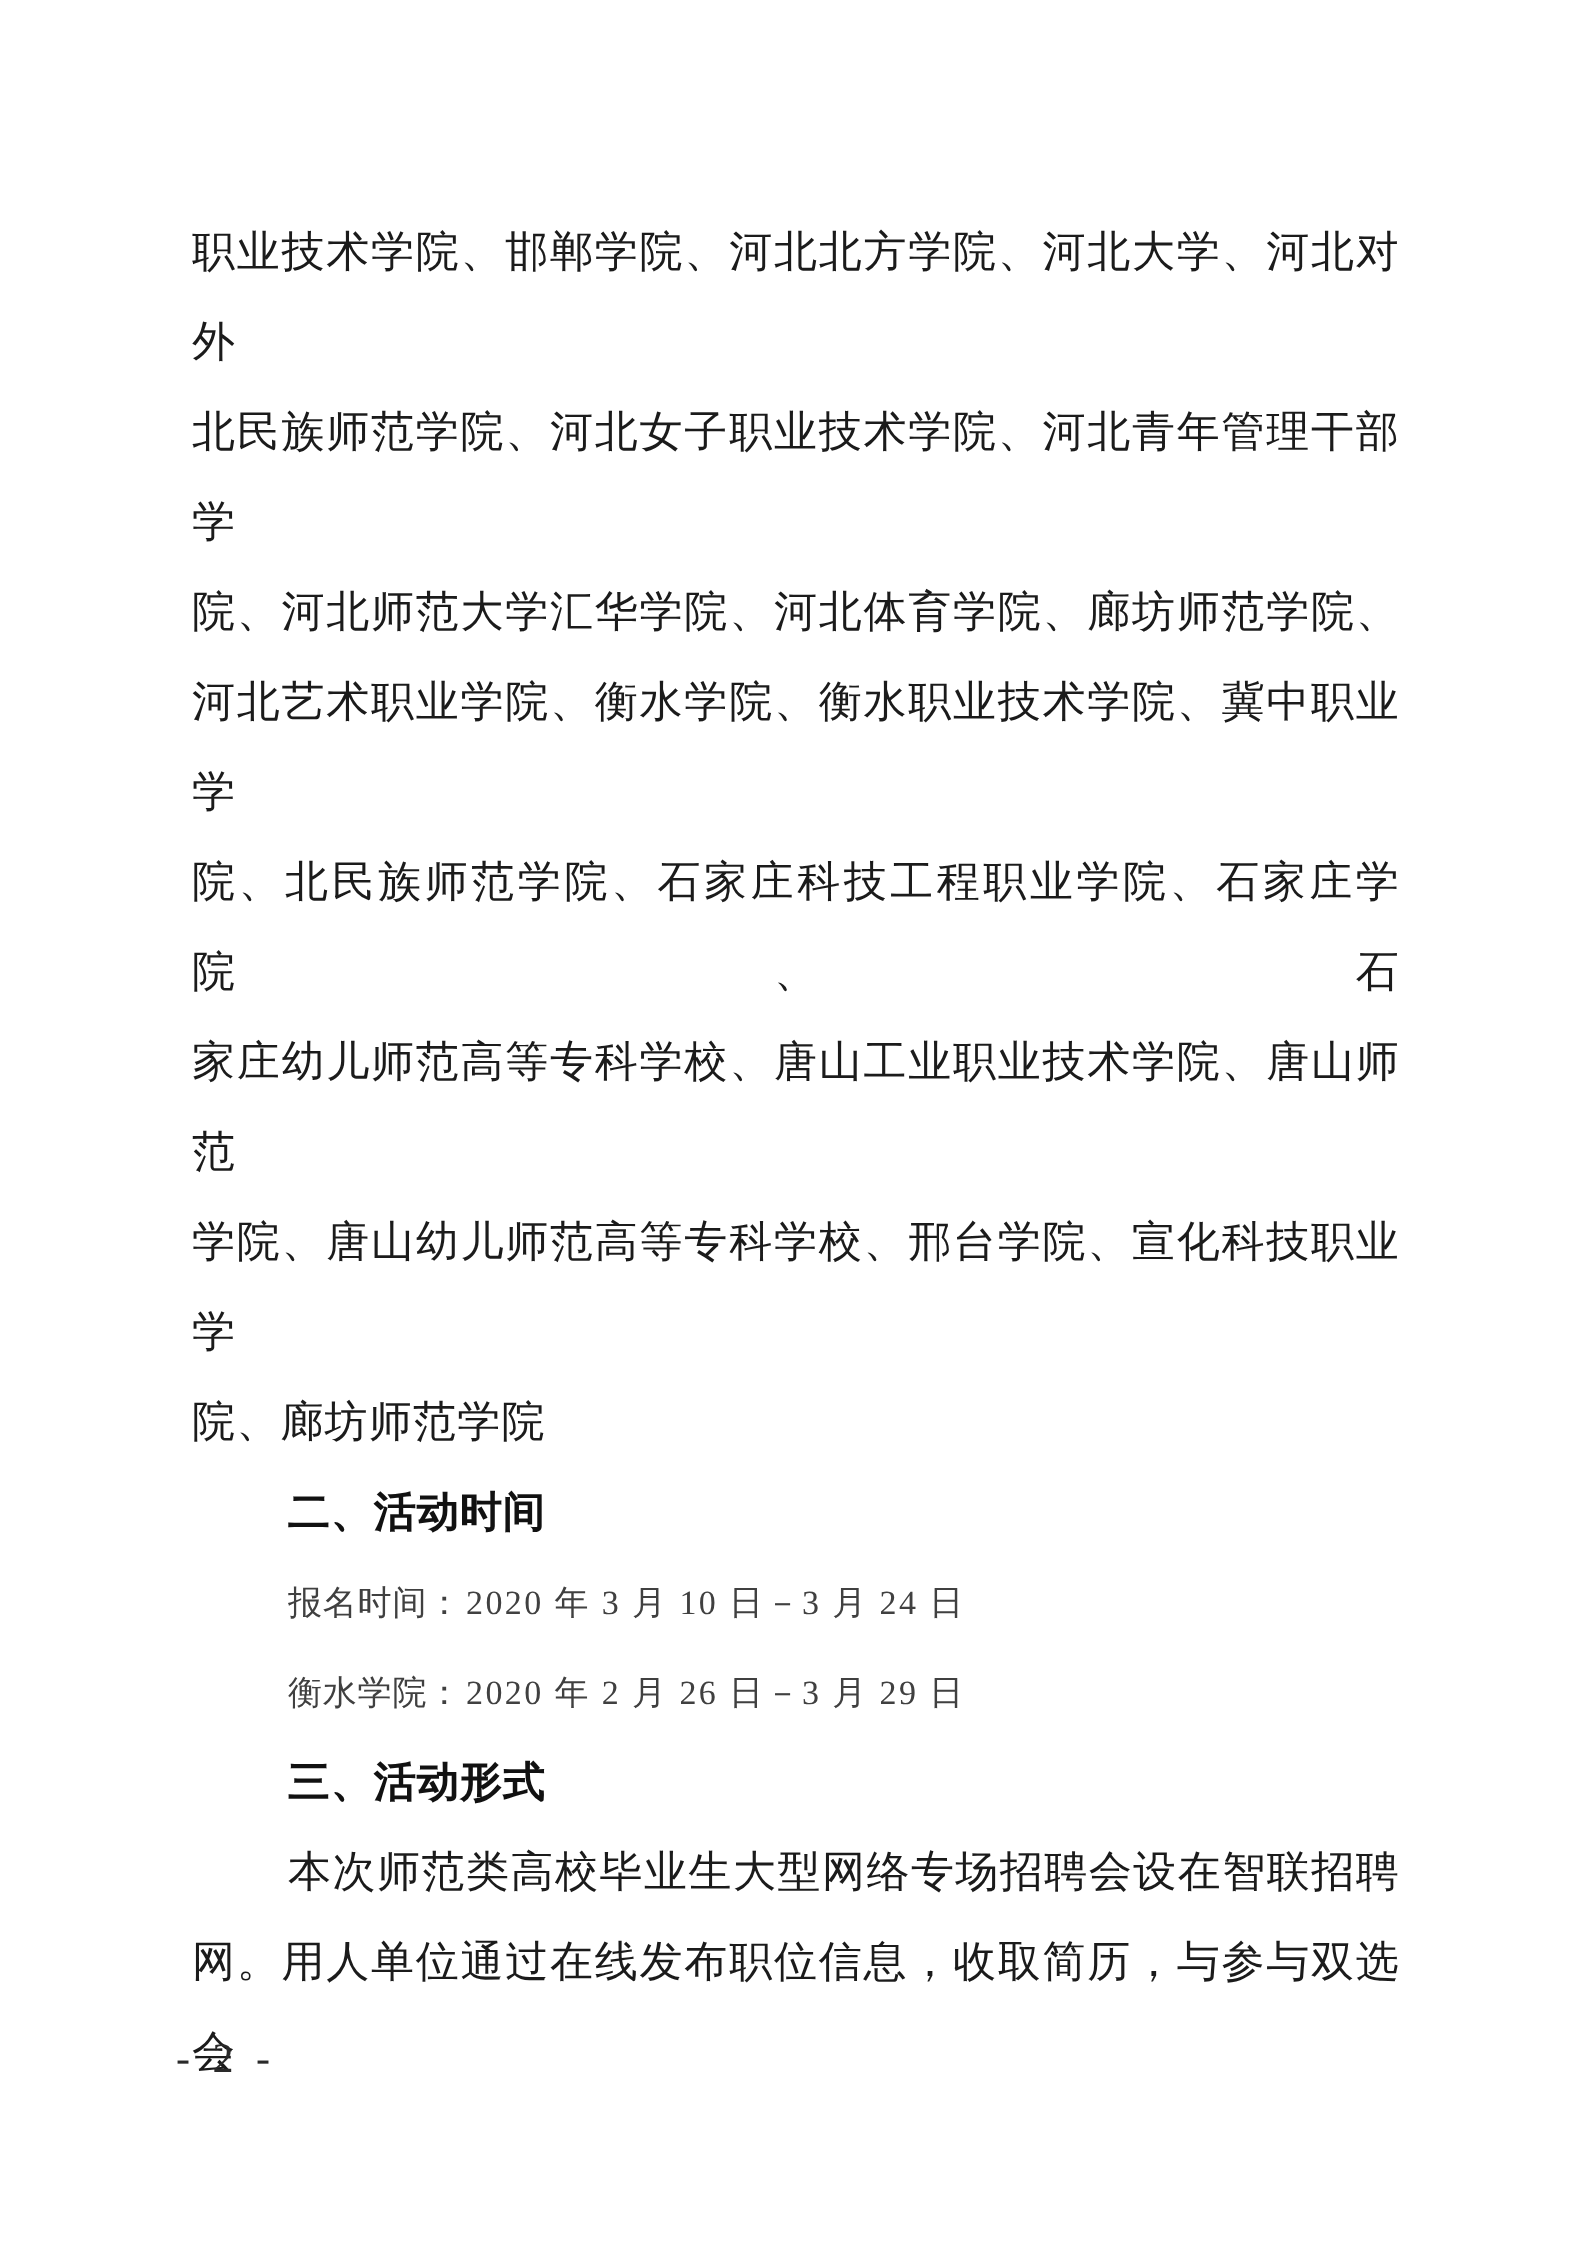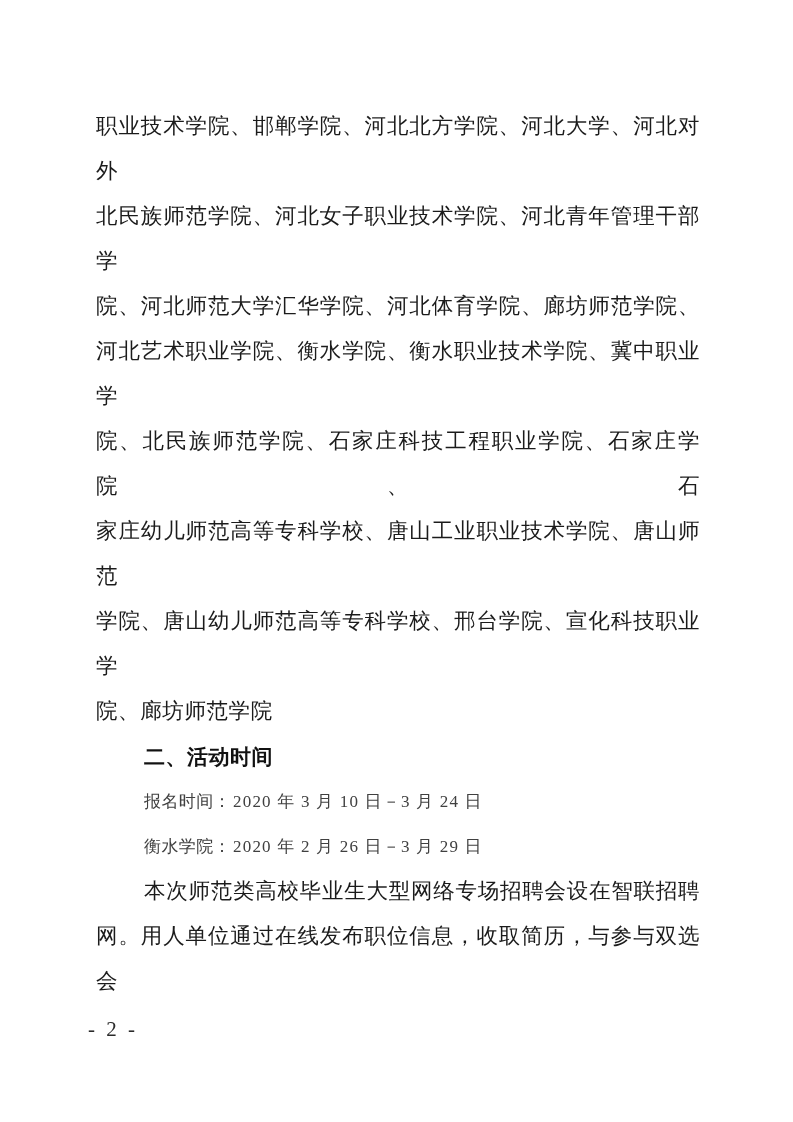--- a/index.html
+++ b/index.html
@@ -147,20 +147,21 @@
     <h2 class="heading">二、活动时间</h2>
 
     <p class="info-line">
       <span>报名时间：</span><span class="num">2020 年 3 月 10 日－3 月 24 日</span>
     </p>
 
     <p class="info-line">
       <span>衡水学院：</span><span class="num">2020 年 2 月 26 日－3 月 29 日</span>
     </p>
 
+    <h2 class="heading">三、活动形式</h2>
 
     <div class="body-para">
       <span class="pline first">本次师范类高校毕业生大型网络专场招聘会设在智联招聘</span>
       <span class="pline">网。用人单位通过在线发布职位信息，收取简历，与参与双选会</span>
 
     </div>
 
   </div>
 
   <div class="page-footer">- 2 -</div>

